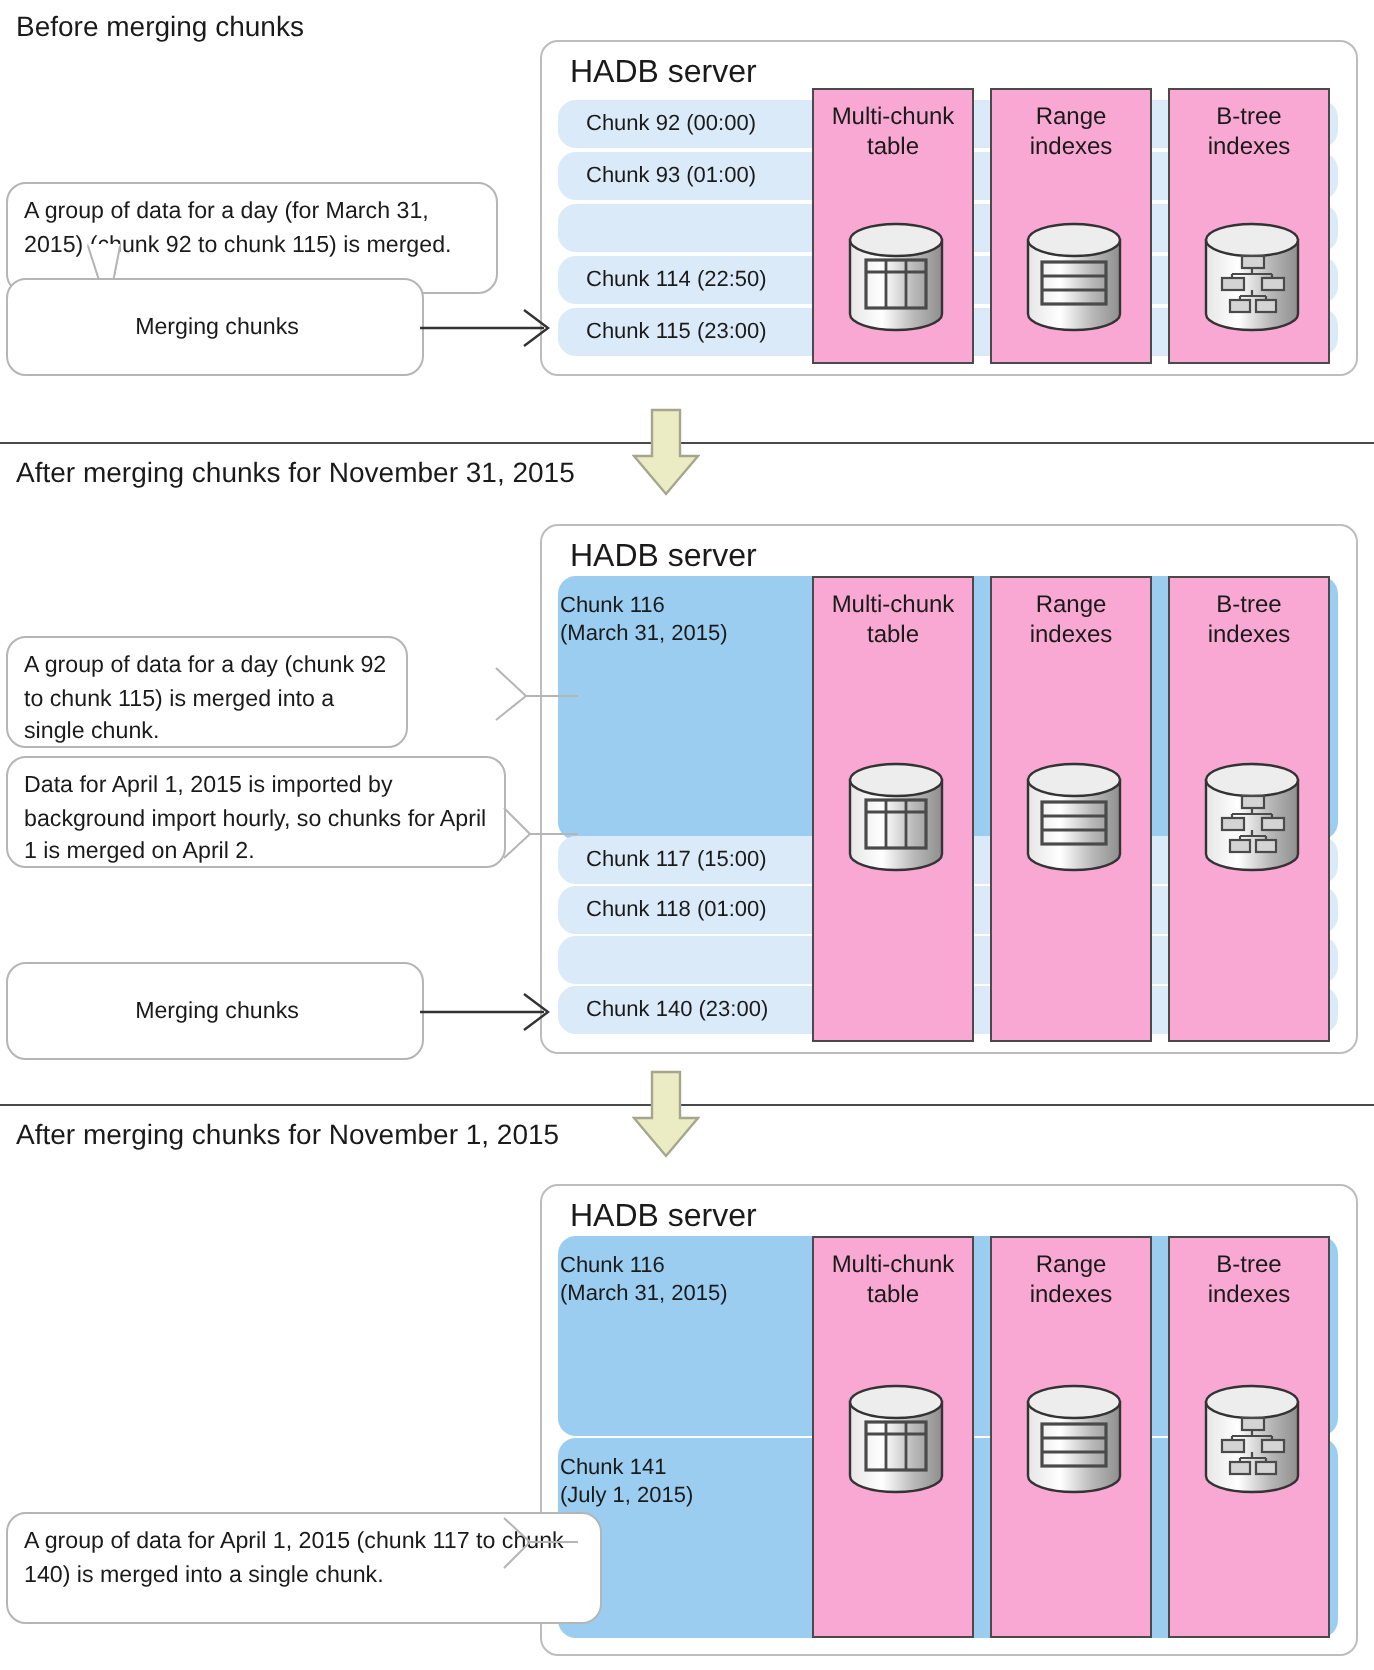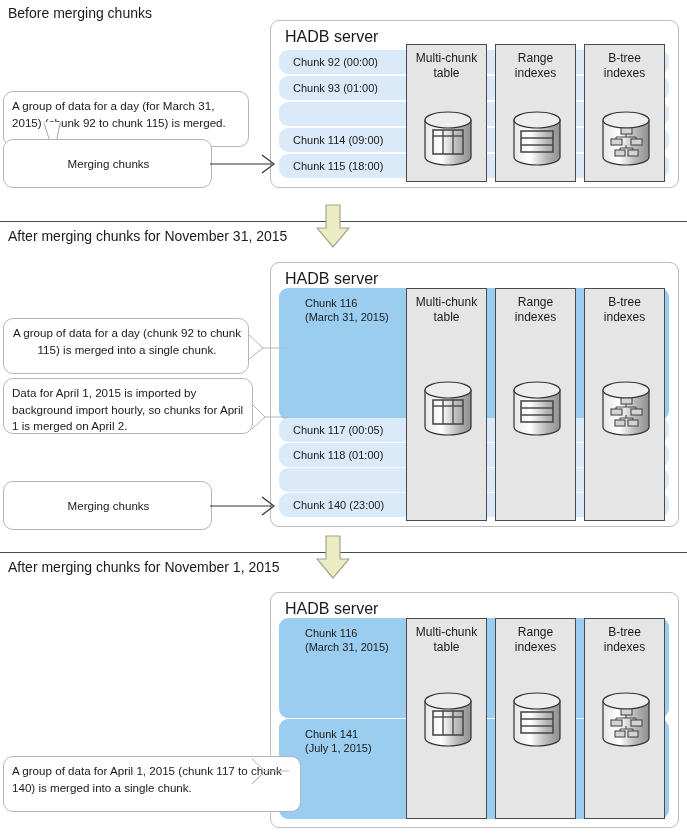--- a/index.html
+++ b/index.html
@@ -66,32 +66,32 @@
     padding-right: 102px;
   }
   .chunk-block {
     position: absolute;
     background: #9acdf0;
     border-radius: 9px;
     box-sizing: border-box;
   }
   .chunk-block .chunk-text {
     position: absolute;
-    left: 26px;
+    left: 1px;
     top: 8px;
     font-size: 11px;
     line-height: 14px;
     color: #1a1a1a;
     white-space: nowrap;
   }
 
   
   .comp-panel {
     position: absolute;
-    background: #e5e5e5;
+    background: #f9a8d4;
     border: 1.6px solid #4a4a4a;
     box-sizing: border-box;
   }
   .comp-title {
     position: absolute;
     left: 0; right: 0;
     top: 6px;
     text-align: center;
     font-size: 12px;
     line-height: 15px;
@@ -138,24 +138,24 @@
 <div class="chunk-bar" style="left:279px; top:50px; width:390px; height:24px;">
   <span class="chunk-text">Chunk 92 (00:00)</span>
 </div>
 <div class="chunk-bar" style="left:279px; top:76px; width:390px; height:24px;">
   <span class="chunk-text">Chunk 93 (01:00)</span>
 </div>
 <div class="chunk-bar centered" style="left:279px; top:102px; width:390px; height:24px;">
   <span class="chunk-text">:</span>
 </div>
 <div class="chunk-bar" style="left:279px; top:128px; width:390px; height:24px;">
-  <span class="chunk-text">Chunk 114 (09:00)</span>
+  <span class="chunk-text">Chunk 114 (22:50)</span>
 </div>
 <div class="chunk-bar" style="left:279px; top:154px; width:390px; height:24px;">
-  <span class="chunk-text">Chunk 115 (18:00)</span>
+  <span class="chunk-text">Chunk 115 (23:00)</span>
 </div>
 
 <div class="abs server-box" style="left:270px; top:20px; width:409px; height:168px; background:transparent;">
   <span class="server-label" style="left:14px; top:7px;">HADB server</span>
 </div>
 
 <div class="comp-panel" style="left:406px; top:44px; width:81px; height:138px;">
   <div class="comp-title">
     <span>Multi-chunk</span><br>
     <span>table</span>
@@ -257,21 +257,21 @@
 <div class="abs section-title" style="left:8px; top:229px;">After merging chunks for November 31, 2015</div>
 
 <div class="chunk-block" style="left:279px; top:288px; width:390px; height:132px;">
   <div class="chunk-text">
     <span>Chunk 116</span><br>
     <span>(March 31, 2015)</span>
   </div>
 </div>
 
 <div class="chunk-bar" style="left:279px; top:418px; width:390px; height:24px;">
-  <span class="chunk-text">Chunk 117 (00:05)</span>
+  <span class="chunk-text">Chunk 117 (15:00)</span>
 </div>
 <div class="chunk-bar" style="left:279px; top:443px; width:390px; height:24px;">
   <span class="chunk-text">Chunk 118 (01:00)</span>
 </div>
 <div class="chunk-bar centered" style="left:279px; top:468px; width:390px; height:24px;">
   <span class="chunk-text">:</span>
 </div>
 <div class="chunk-bar" style="left:279px; top:493px; width:390px; height:24px;">
   <span class="chunk-text">Chunk 140 (23:00)</span>
 </div>
@@ -348,21 +348,21 @@
       <rect x="13" y="39" width="10" height="6"></rect>
       <rect x="26" y="39" width="10" height="6"></rect>
     </g>
     <g stroke="#4a4a4a" stroke-width="1.1" fill="none">
       <path d="M24 23 L24 26 M14 26 L34 26 M14 26 L14 28 M34 26 L34 28"></path>
       <path d="M24 34 L24 37 M18 37 L31 37 M18 37 L18 39 M31 37 L31 39"></path>
     </g>
   </svg>
 </div>
 
-<div class="callout" style="left:3px; top:318px; width:246px; height:56px;text-align:center;">
+<div class="callout" style="left:3px; top:318px; width:201px; height:56px;">
   <div class="ctext">A group of data for a day (chunk 92 to chunk 115) is merged into a single chunk.</div>
 </div>
 <svg class="abs" style="left:247px; top:333px;" width="44" height="28">
   <path d="M1 1 L16 15 L1 27" fill="none" stroke="#b5b5b5" stroke-width="1"></path>
   <line x1="16" y1="15" x2="42" y2="15" stroke="#b5b5b5" stroke-width="1"></line>
 </svg>
 
 <div class="callout" style="left:3px; top:378px; width:250px; height:56px;">
   <div class="ctext">Data for April 1, 2015 is imported by background import hourly, so chunks for April 1 is merged on April 2.</div>
 </div>

